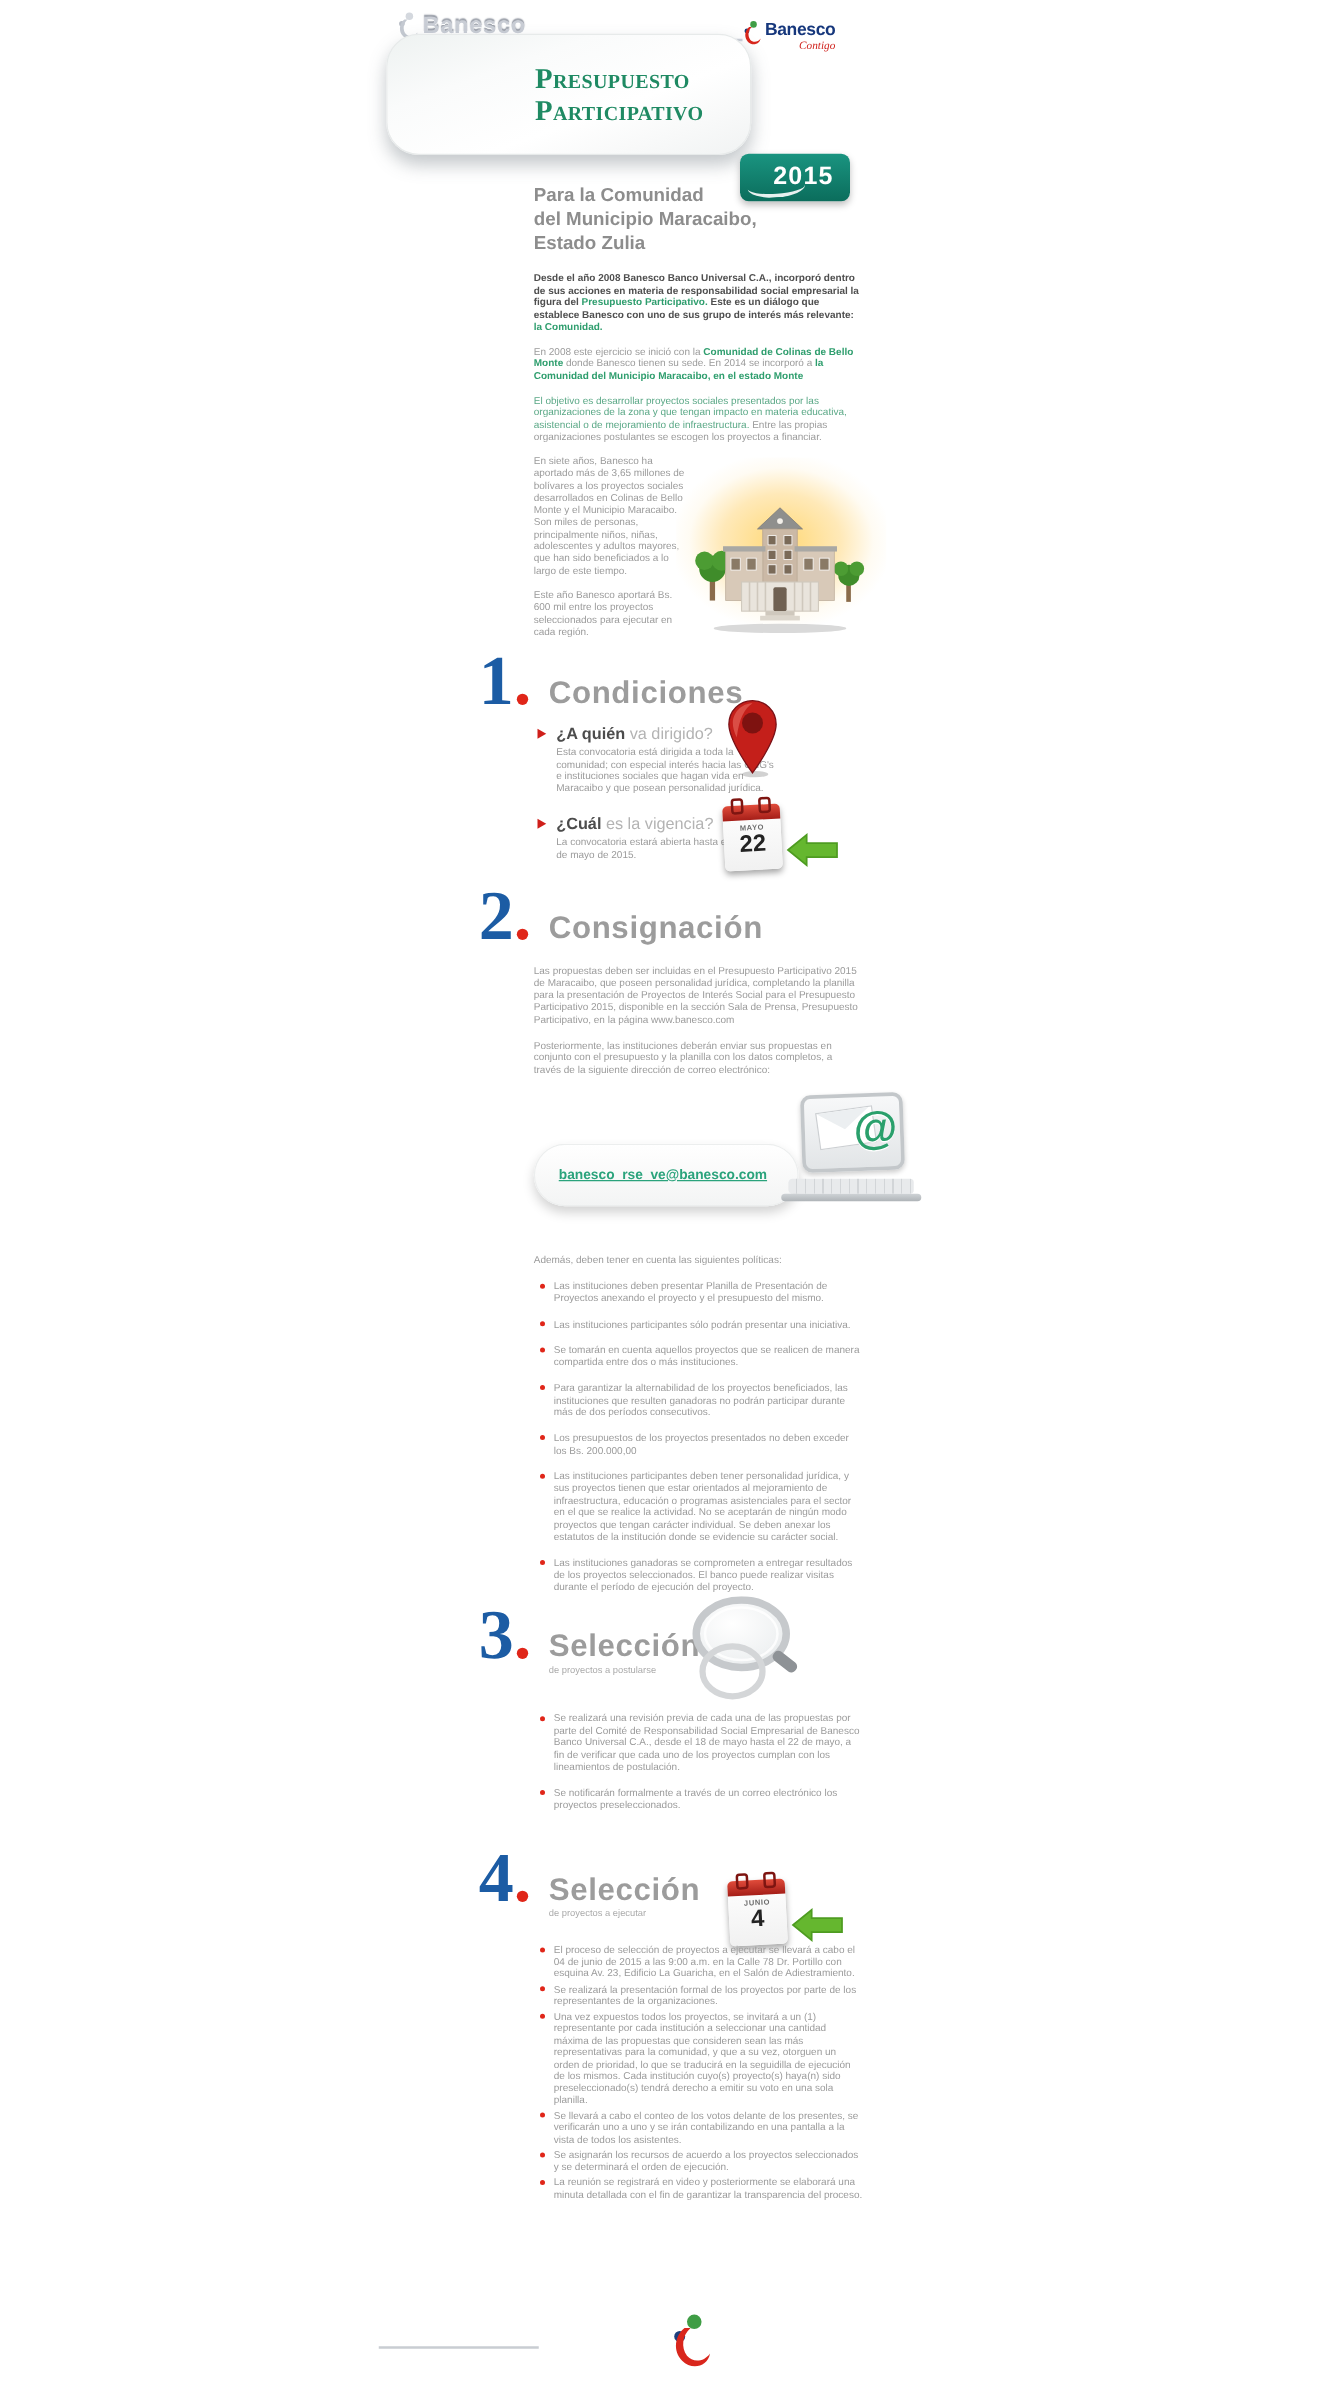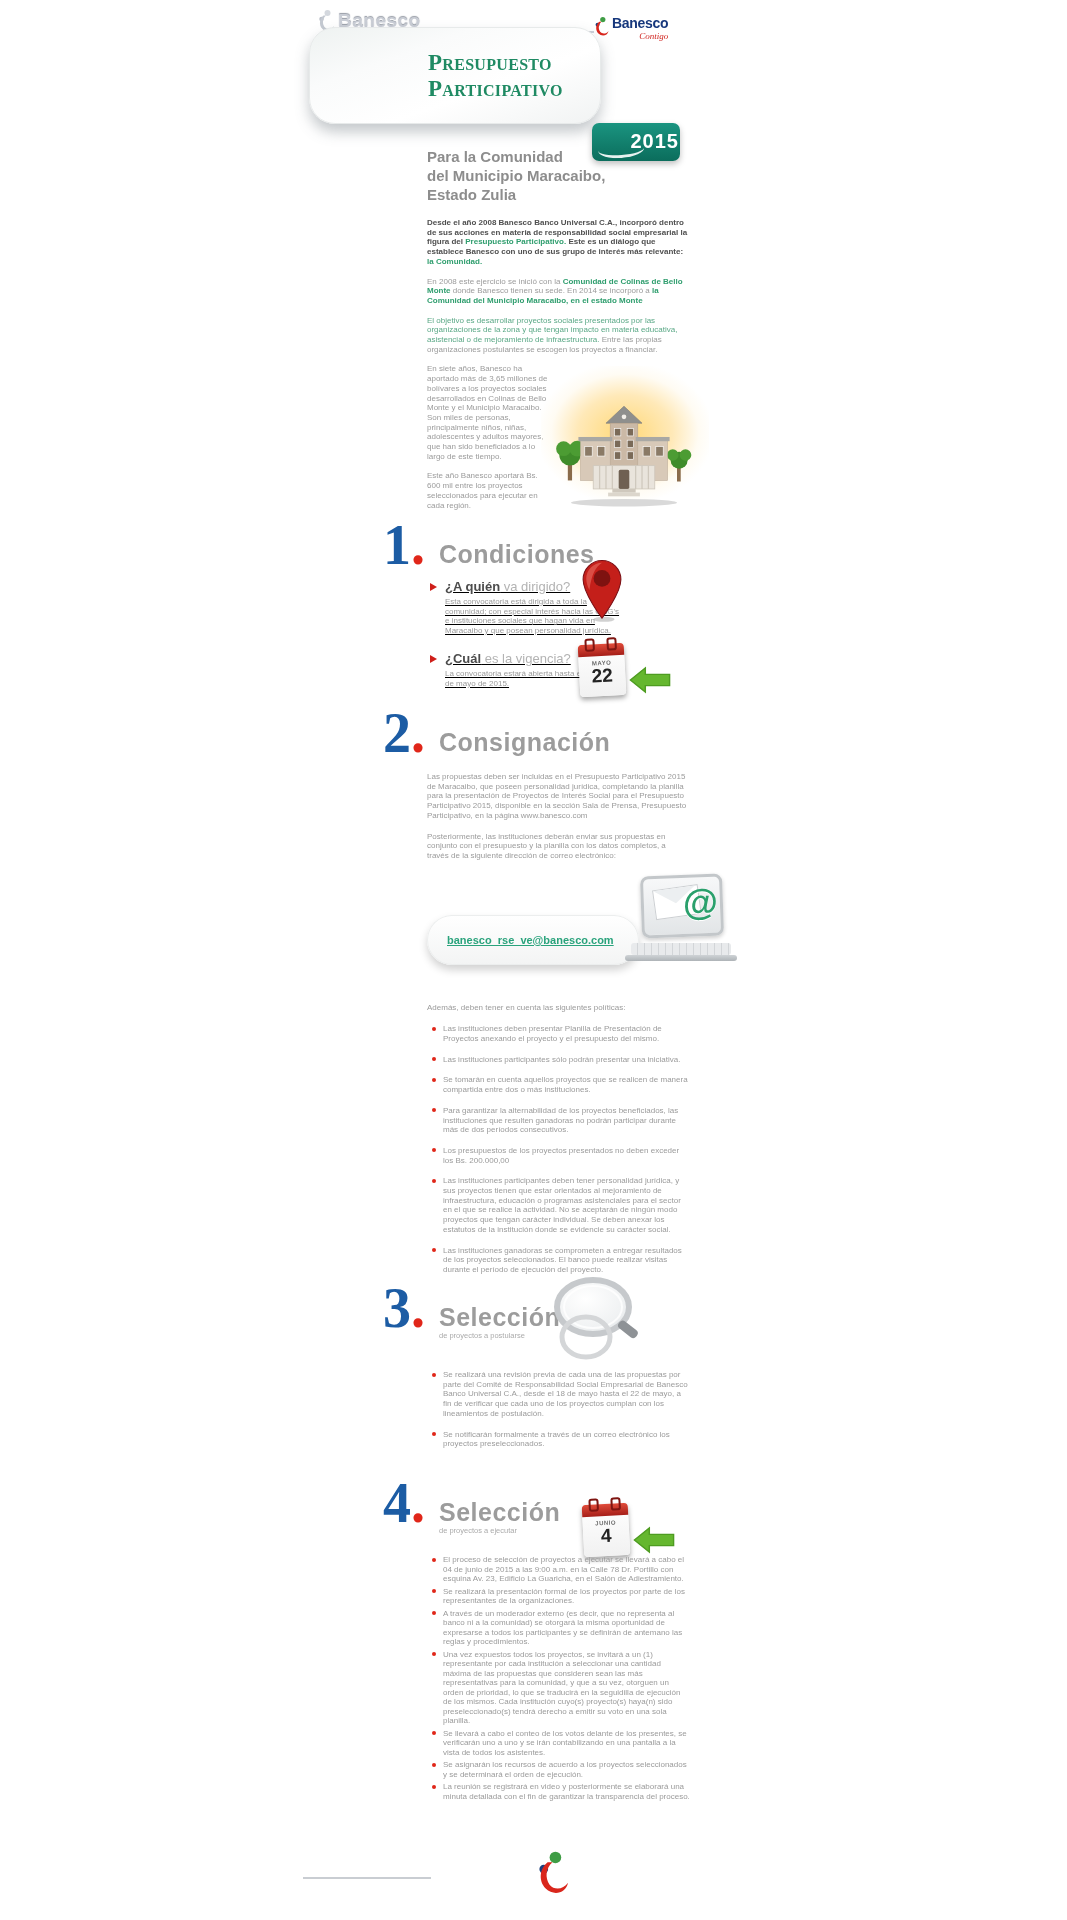--- a/index.html
+++ b/index.html
@@ -19,21 +19,21 @@
               background:linear-gradient(160deg,#eef2f1 0%,#fafbfb 30%,#ffffff 62%,#f1f3f3 100%);
               box-shadow:0 8px 14px rgba(90,100,110,.35);border:1px solid #e7eaea;}
   .main-title{position:absolute;left:118px;top:22px;font-family:"Liberation Serif",serif;
               font-variant:small-caps;font-weight:bold;font-size:23px;line-height:26px;
               color:#1f8a63;letter-spacing:.3px;}
   .year-badge{position:absolute;left:592px;top:123px;width:88px;height:38px;border-radius:7px;
               background:linear-gradient(180deg,#1a9480 0%,#0b6d5c 100%);
               box-shadow:0 3px 6px rgba(0,0,0,.25);}
   .year-badge::after{content:"";position:absolute;left:6px;bottom:3px;width:46px;height:14px;
               border-radius:50%;border-bottom:3px solid rgba(255,255,255,.9);transform:rotate(-4deg);}
-  .year-text{display:block;text-align:right;padding:7px 1px 0 0;color:#fff;font-size:20px;
+  .year-text{display:block;text-align:right;padding:7px 13px 0 0;color:#fff;font-size:20px;
              font-weight:bold;letter-spacing:1px;}
 
   
   .intro{position:absolute;left:427px;top:147px;width:262px;}
   .intro-head{font-size:15px;line-height:19px;color:#8d8d8d;font-weight:bold;margin:0 0 14px 0;}
   .p{font-size:8px;line-height:9.7px;color:#9b9b9b;margin:0 0 10px 0;}
   .dk{color:#4f4f4f;font-weight:bold;}
   .gn{color:#2f9e6e;}
   .gn2{color:#5aa886;}
   .b{font-weight:bold;}
@@ -49,21 +49,21 @@
   .sec3{top:1283px;width:312px;height:197px;}
   .sec4{top:1478px;width:312px;}
   .sec-head{display:flex;align-items:flex-start;}
   .num{font-family:"Liberation Serif",serif;font-size:56px;line-height:50px;color:#1c5ca4;font-weight:bold;}
   .num .dot{color:#e02619;}
   .sec-titles{margin:22px 0 0 14px;}
   .sec-title{font-size:25px;font-weight:bold;color:#9c9c9c;letter-spacing:.5px;line-height:25px;text-align:center;}
   .sec-sub{font-size:7.5px;color:#ababab;margin-top:1px;}
   .sec-body{margin:14px 0 0 44px;width:262px;position:relative;}
 
-  .qblock{position:absolute;text-decoration:underline;}
+  .qblock{position:absolute;}
   .q1{left:62px;top:60px;width:176px;}
   .q2{left:62px;top:132px;width:158px;}
   .tri{position:absolute;left:-15px;top:3px;width:0;height:0;
        border-left:7px solid #cf1f1a;border-top:4.5px solid transparent;border-bottom:4.5px solid transparent;}
   .qhead{margin:0 0 3px 0;font-size:13px;font-weight:normal;line-height:14px;}
   .qb{color:#4c4c4c;font-weight:bold;}
   .qr{color:#b3b3b3;}
   .qbody{font-size:8px;line-height:9.7px;color:#9b9b9b;margin:0;}
 
   .pin{position:absolute;left:198px;top:38px;width:42px;height:66px;}
@@ -319,21 +319,20 @@
       <div class="cal-month">JUNIO</div>
       <div class="cal-day">4</div>
     </div>
     <svg class="arrow arr2" viewBox="0 0 44 30">
       <polygon points="1,15 17,2 17,9 43,9 43,21 17,21 17,28" fill="#65b72f" stroke="#4e9c21" stroke-width="1.5"></polygon>
     </svg>
     <div class="sec-body" style="margin-top:20px;">
       <ul class="blist b4">
         <li><span>El proceso de selección de proyectos a ejecutar se llevará a cabo el 04 de junio de 2015 a las 9:00 a.m. en la Calle 78 Dr. Portillo con esquina Av. 23, Edificio La Guaricha, en el Salón de Adiestramiento.</span></li>
         <li><span>Se realizará la presentación formal de los proyectos por parte de los representantes de la organizaciones.</span></li>
-        <li><span>A través de un moderador externo (es decir, que no representa al banco ni a la comunidad) se otorgará la misma oportunidad de expresarse a todos los participantes y se definirán de antemano las reglas y procedimientos.</span></li>
         <li><span>Una vez expuestos todos los proyectos, se invitará a un (1) representante por cada institución a seleccionar una cantidad máxima de las propuestas que consideren sean las más representativas para la comunidad, y que a su vez, otorguen un orden de prioridad, lo que se traducirá en la seguidilla de ejecución de los mismos. Cada institución cuyo(s) proyecto(s) haya(n) sido preseleccionado(s) tendrá derecho a emitir su voto en una sola planilla.</span></li>
         <li><span>Se llevará a cabo el conteo de los votos delante de los presentes, se verificarán uno a uno y se irán contabilizando en una pantalla a la vista de todos los asistentes.</span></li>
         <li><span>Se asignarán los recursos de acuerdo a los proyectos seleccionados y se determinará el orden de ejecución.</span></li>
         <li><span>La reunión se registrará en video y posteriormente se elaborará una minuta detallada con el fin de garantizar la transparencia del proceso.</span></li>
       </ul>
     </div>
   </section>
 
   <div class="footer-line"></div>
   <svg class="footer-logo" viewBox="0 0 34 48">

